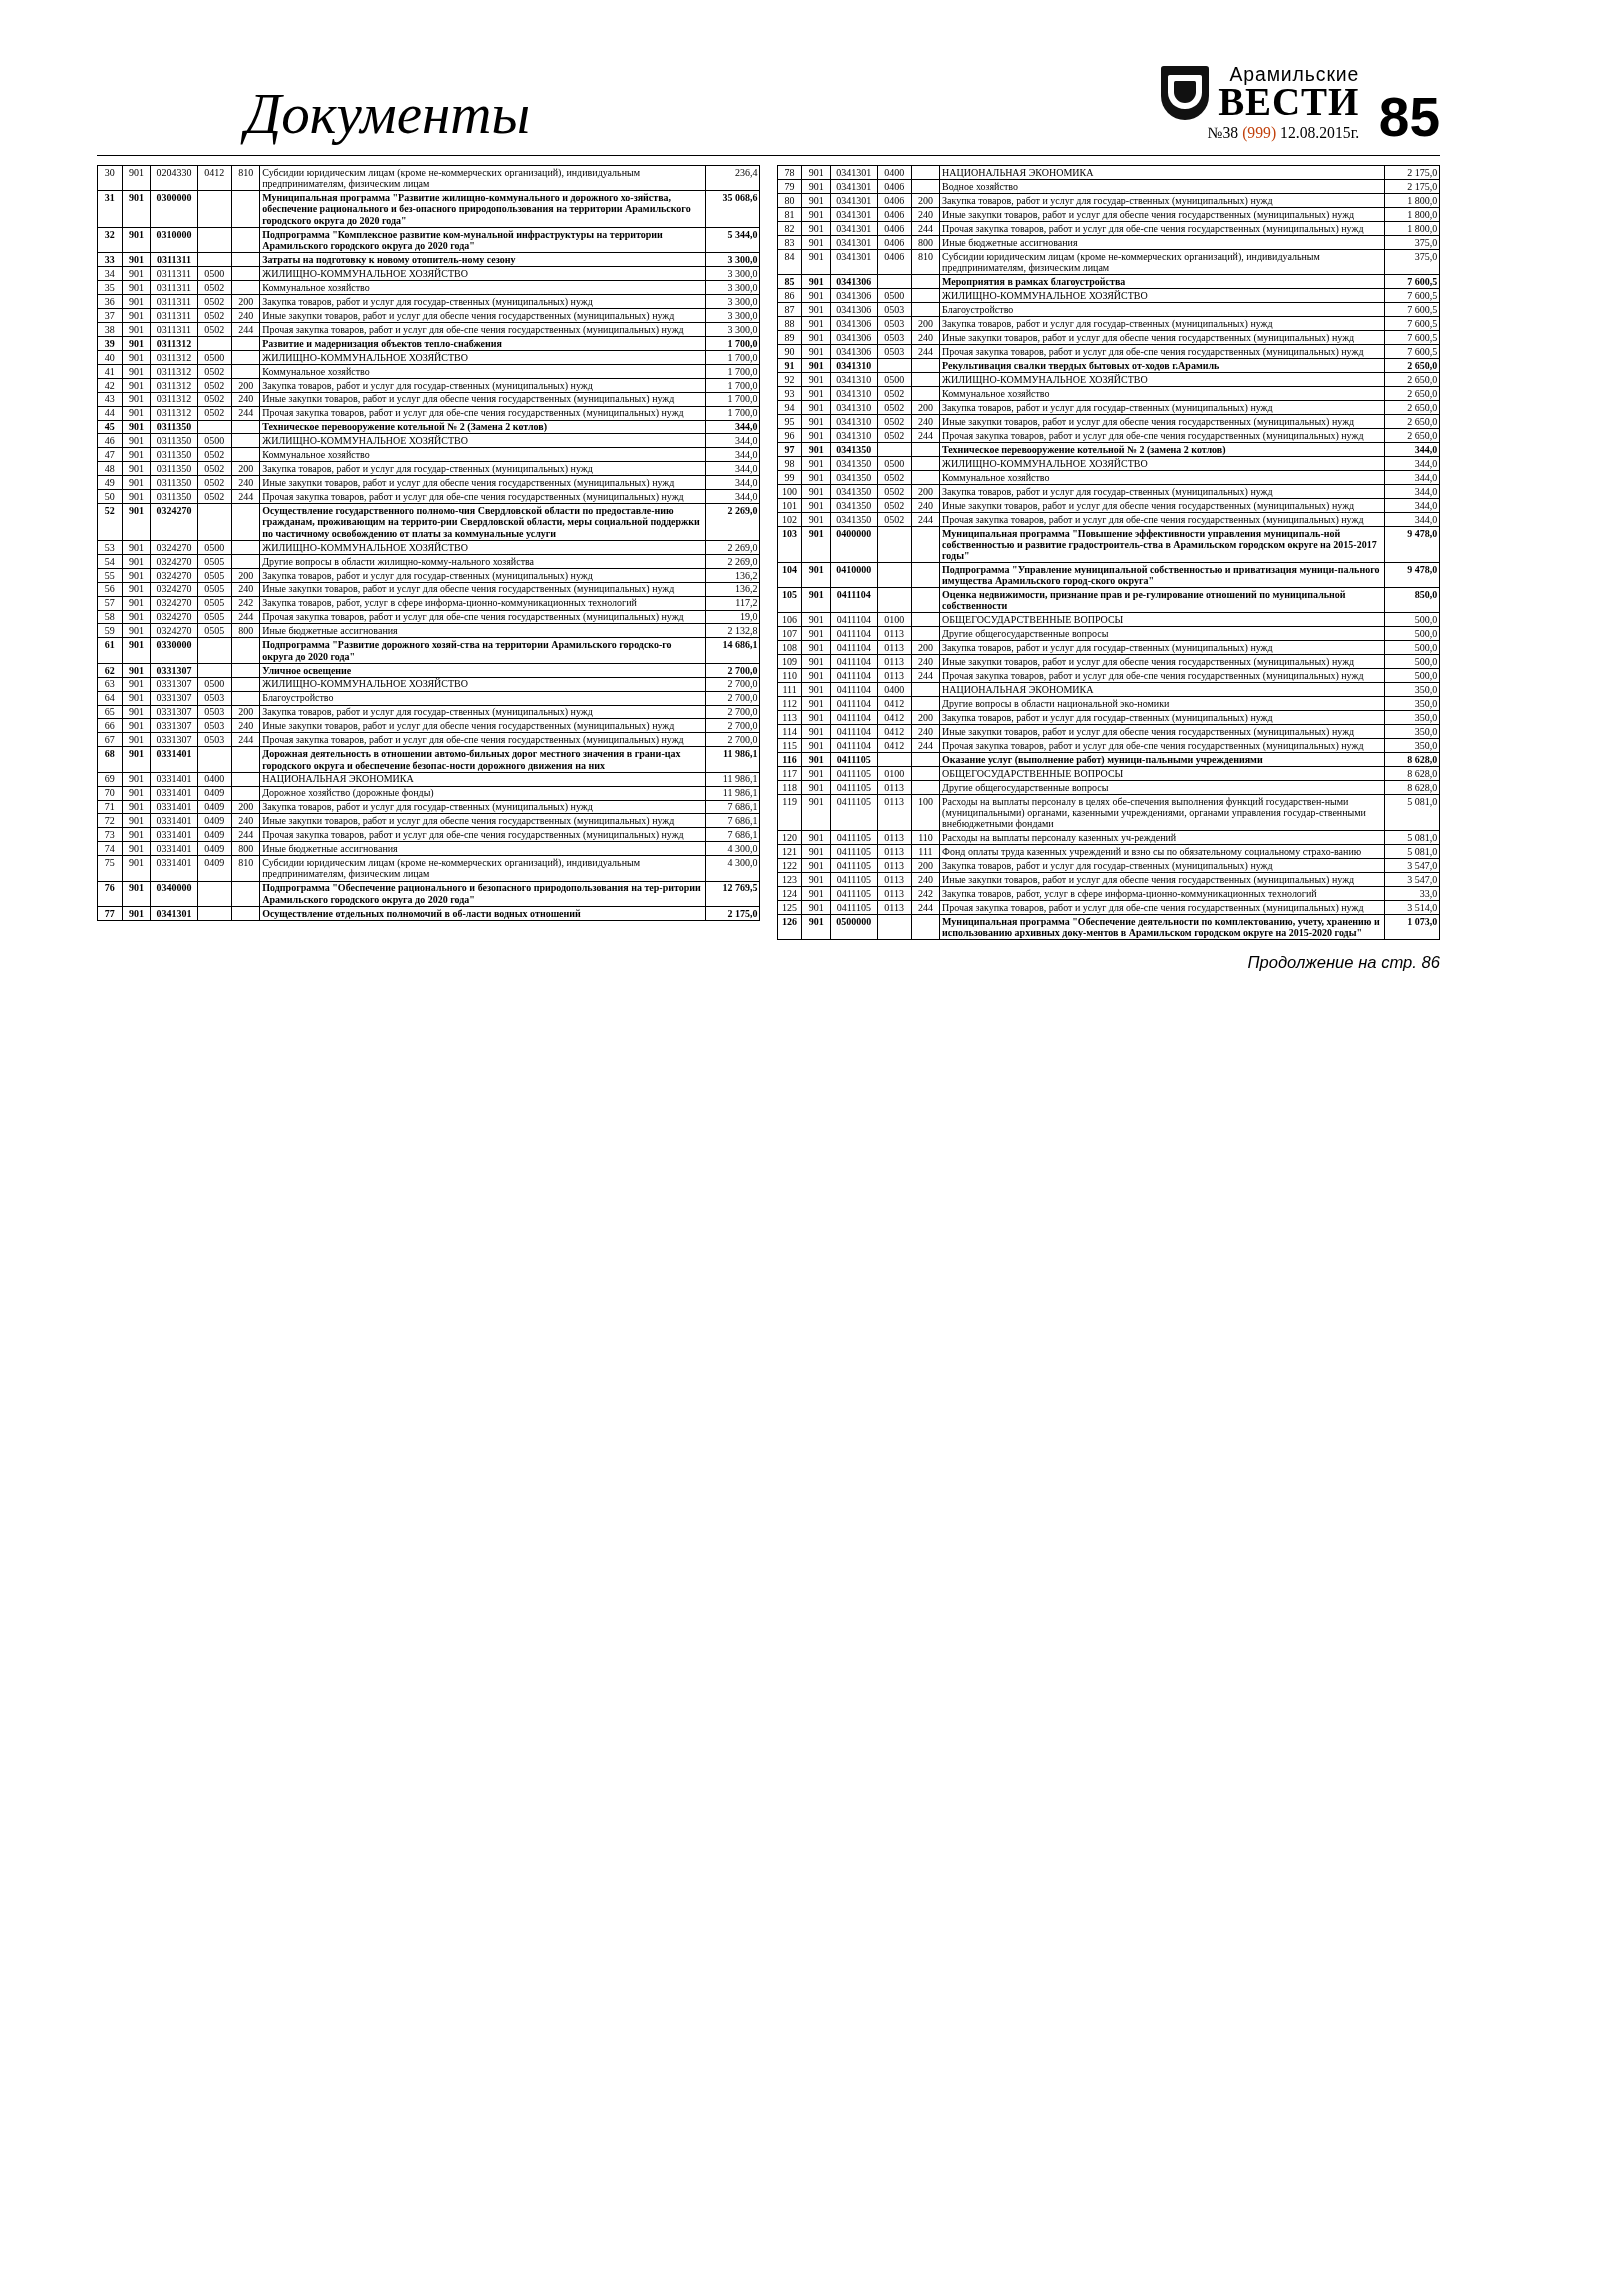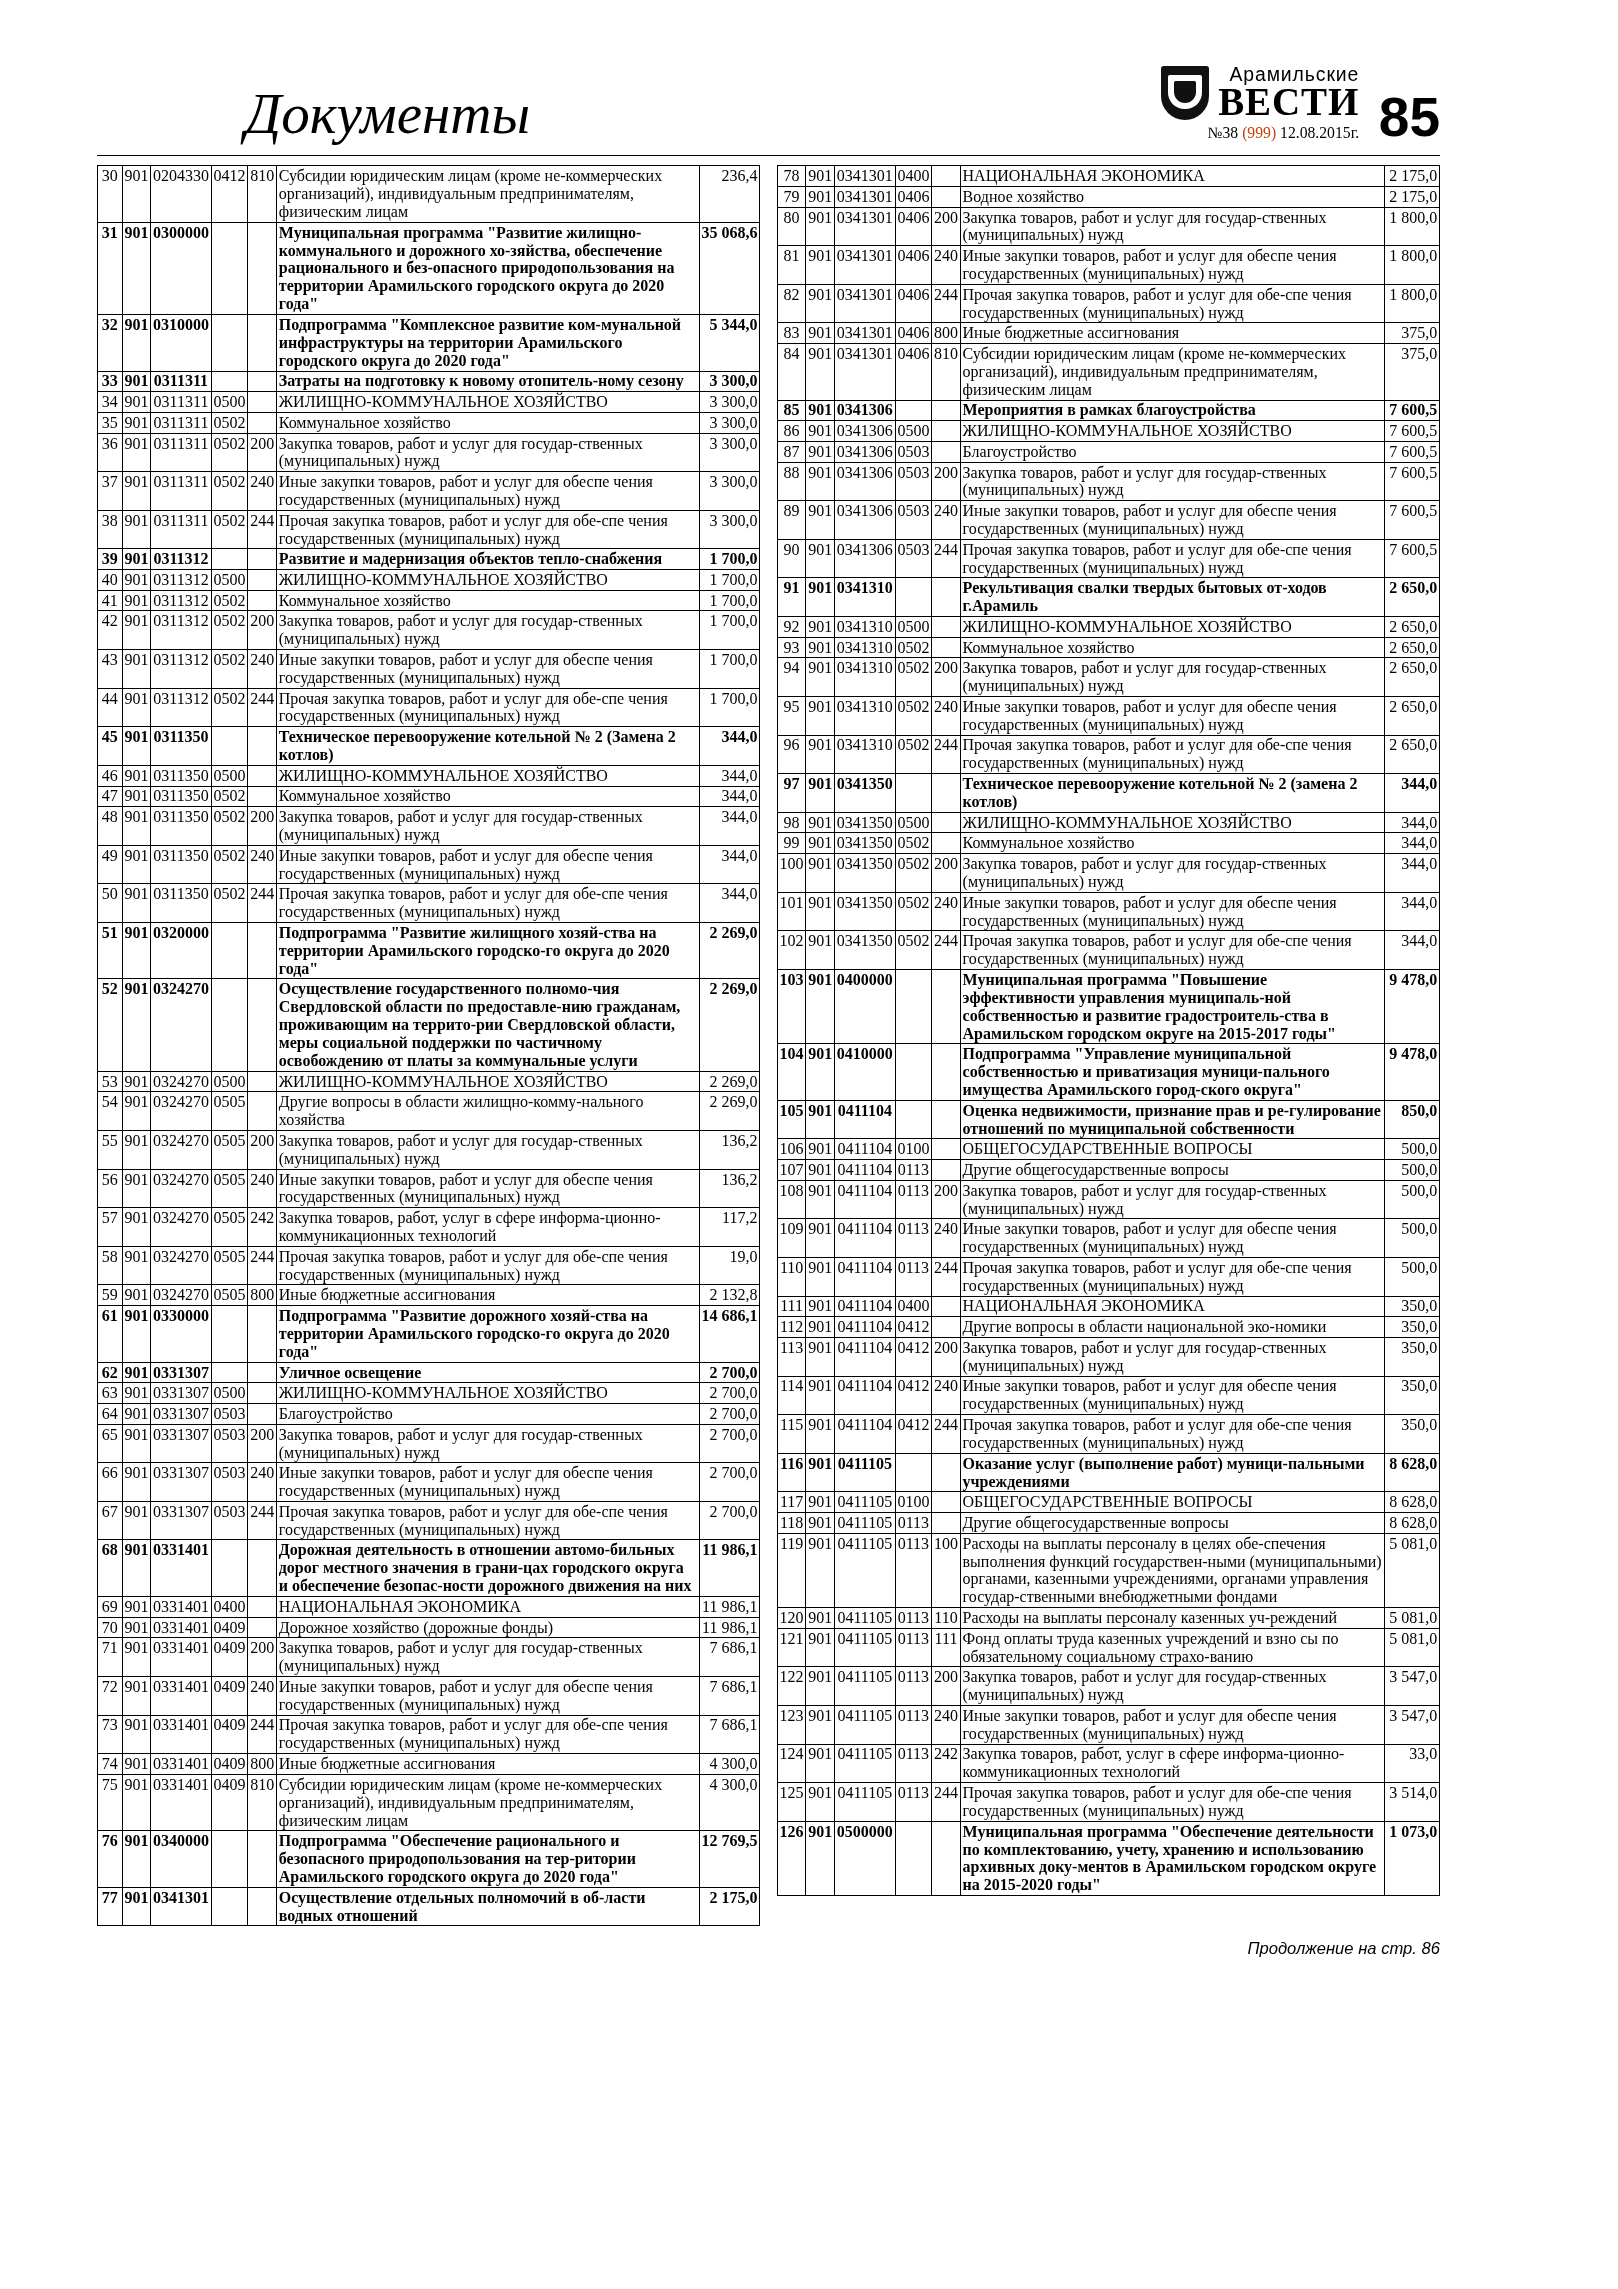--- a/index.html
+++ b/index.html
@@ -103,21 +103,21 @@
   .cols{
     display:flex;
     gap:16.6px;
     align-items:flex-start;
   }
   .col{width:50%;}
   table.budget{
     border-collapse:collapse;
     width:100%;
     font-family:"Liberation Serif", serif;
-    font-size:16px;
+    font-size:10px;
     line-height:1.12;
   }
   table.budget td{
     border:0.9px solid #000;
     padding:0.9px 1.8px;
     vertical-align:top;
   }
   .c-num{width:20px;text-align:center;}
   .c-vedom{width:24px;text-align:center;}
   .c-code{width:42px;text-align:center;}
@@ -349,29 +349,20 @@
             <tr>
               <td class="c-num">50</td>
               <td class="c-vedom">901</td>
               <td class="c-code">0311350</td>
               <td class="c-razd">0502</td>
               <td class="c-vr">244</td>
               <td class="c-name">Прочая закупка товаров, работ и услуг для обе-спе чения государственных (муниципальных) нужд</td>
               <td class="c-sum">344,0</td>
             </tr>
             <tr class="bold">
-              <td class="c-num">51</td>
-              <td class="c-vedom">901</td>
-              <td class="c-code">0320000</td>
-              <td class="c-razd"></td>
-              <td class="c-vr"></td>
-              <td class="c-name">Подпрограмма "Развитие жилищного хозяй-ства на территории Арамильского городско-го округа до 2020 года"</td>
-              <td class="c-sum">2 269,0</td>
-            </tr>
-            <tr class="bold">
               <td class="c-num">52</td>
               <td class="c-vedom">901</td>
               <td class="c-code">0324270</td>
               <td class="c-razd"></td>
               <td class="c-vr"></td>
               <td class="c-name">Осуществление государственного полномо-чия Свердловской области по предоставле-нию гражданам, проживающим на террито-рии Свердловской области, меры социальной поддержки по частичному освобождению от платы за коммунальные услуги</td>
               <td class="c-sum">2 269,0</td>
             </tr>
             <tr>
               <td class="c-num">53</td>

